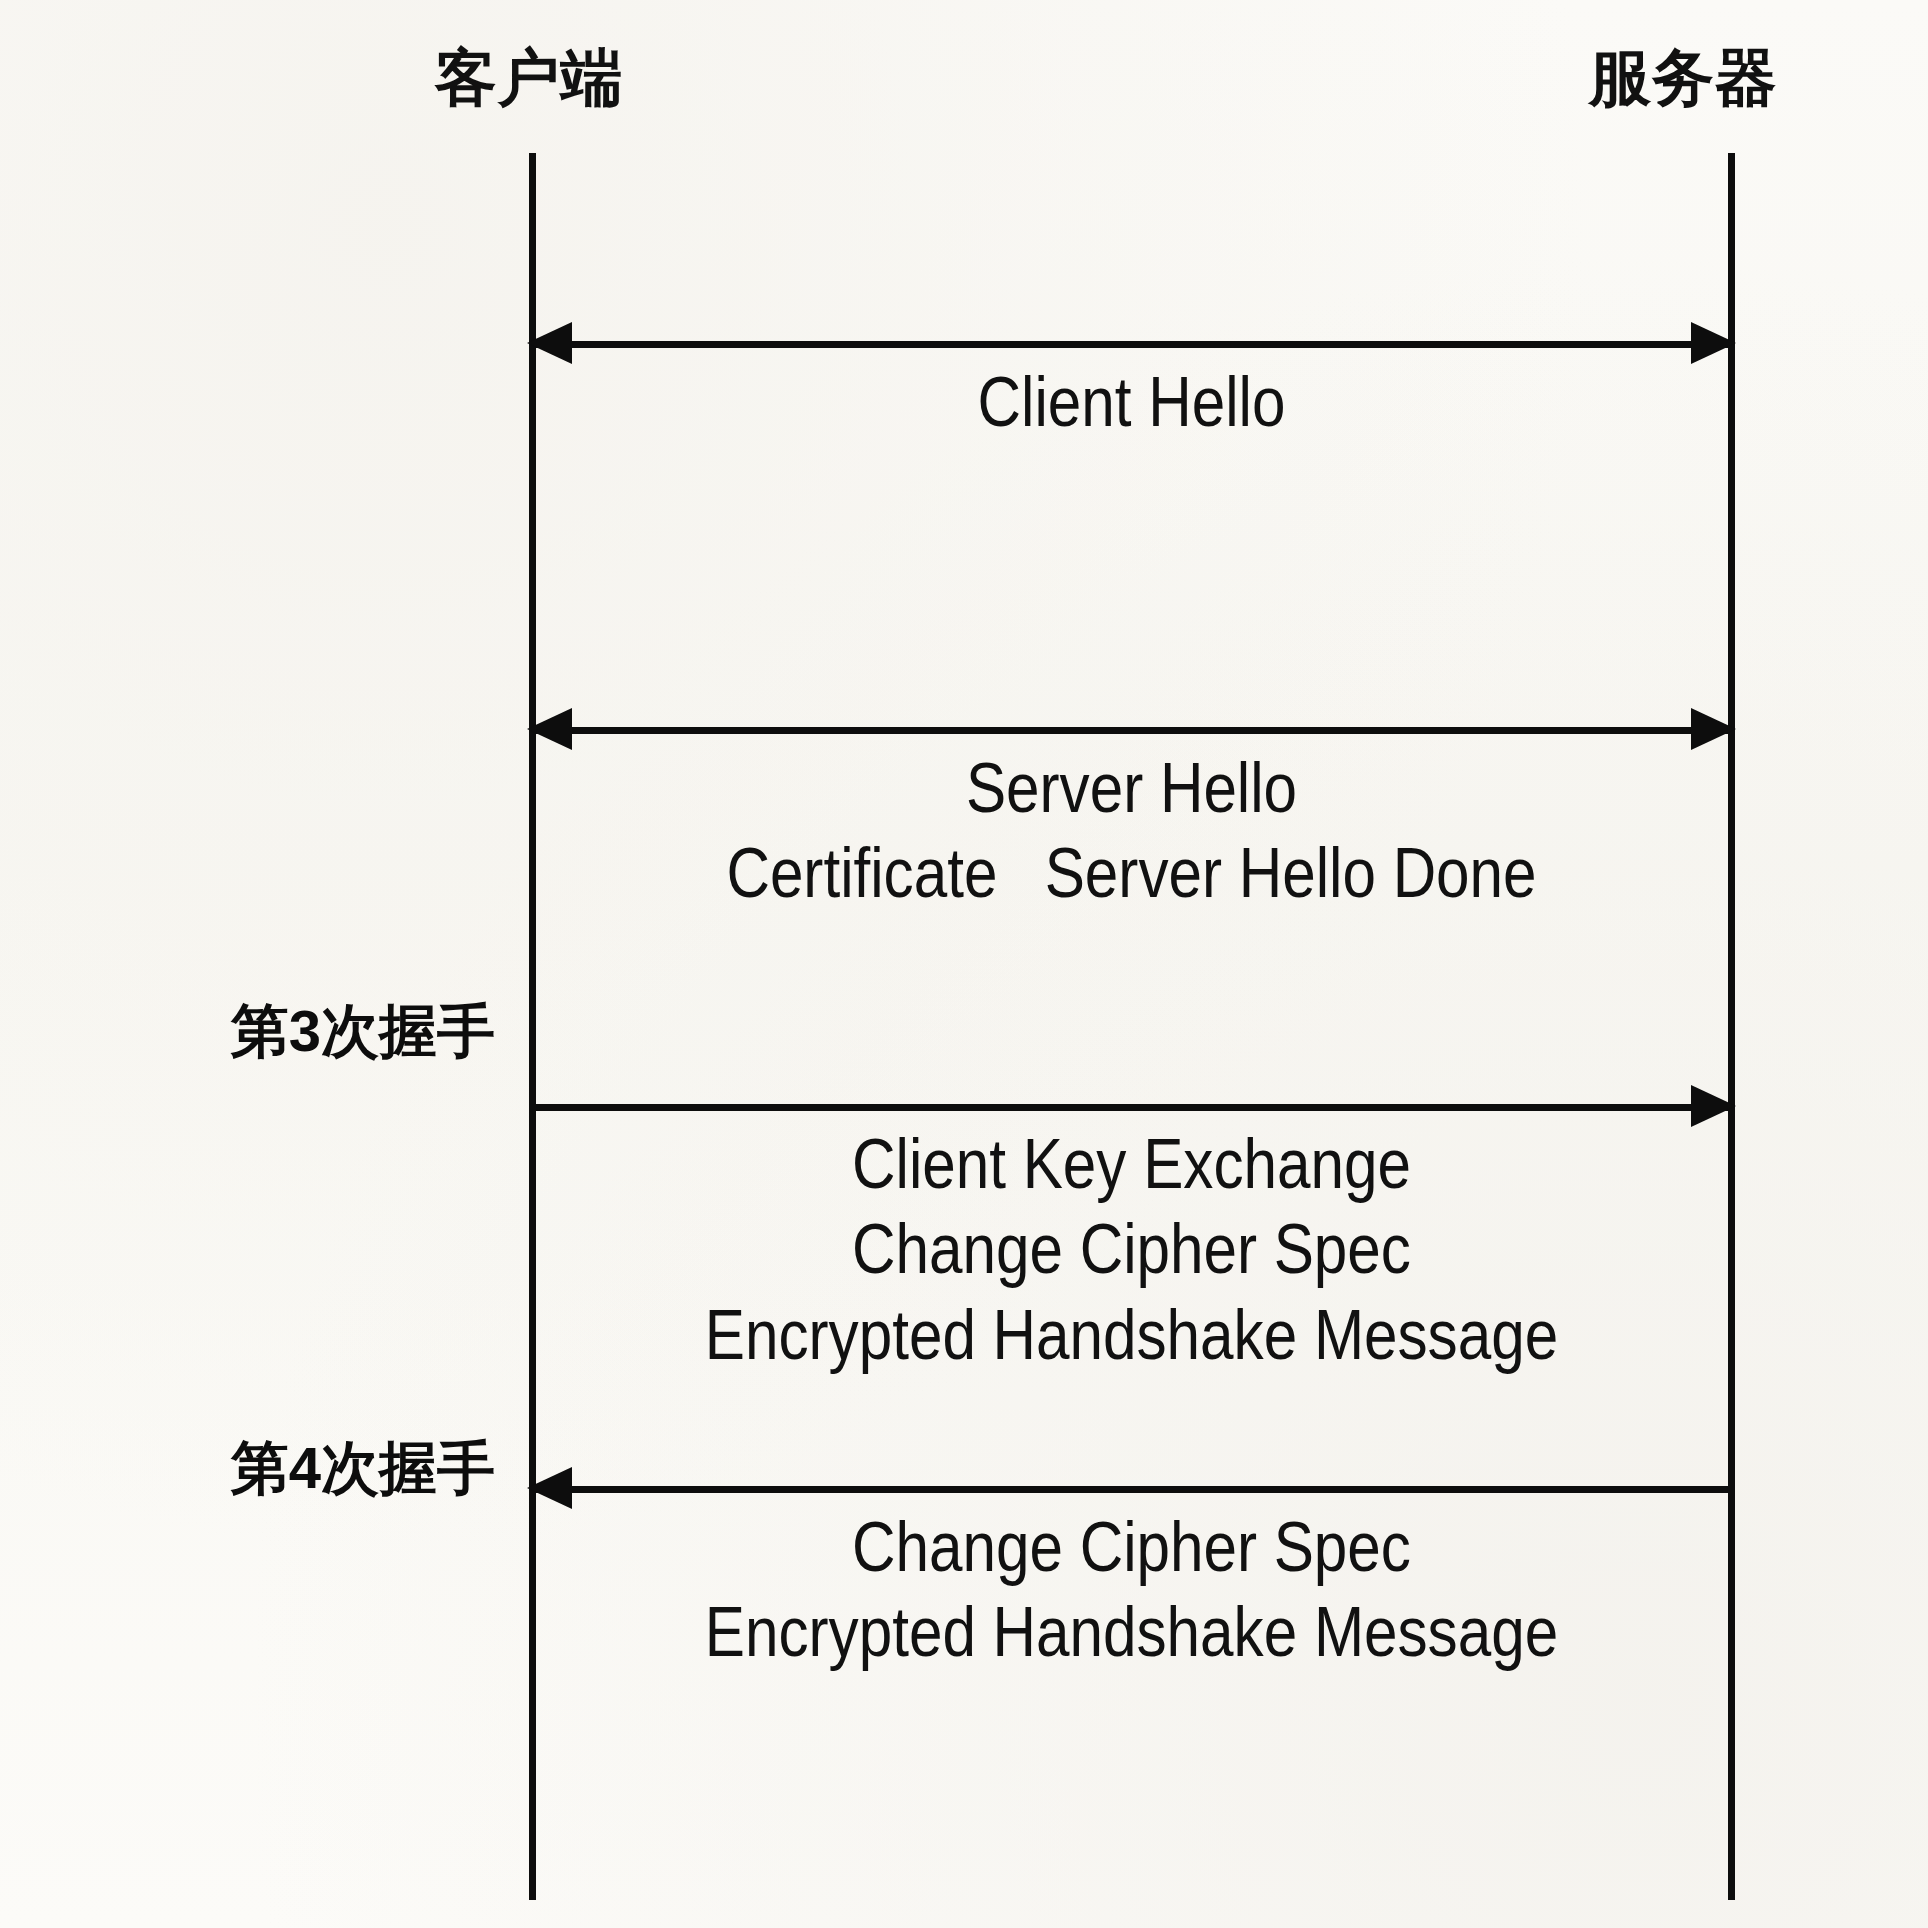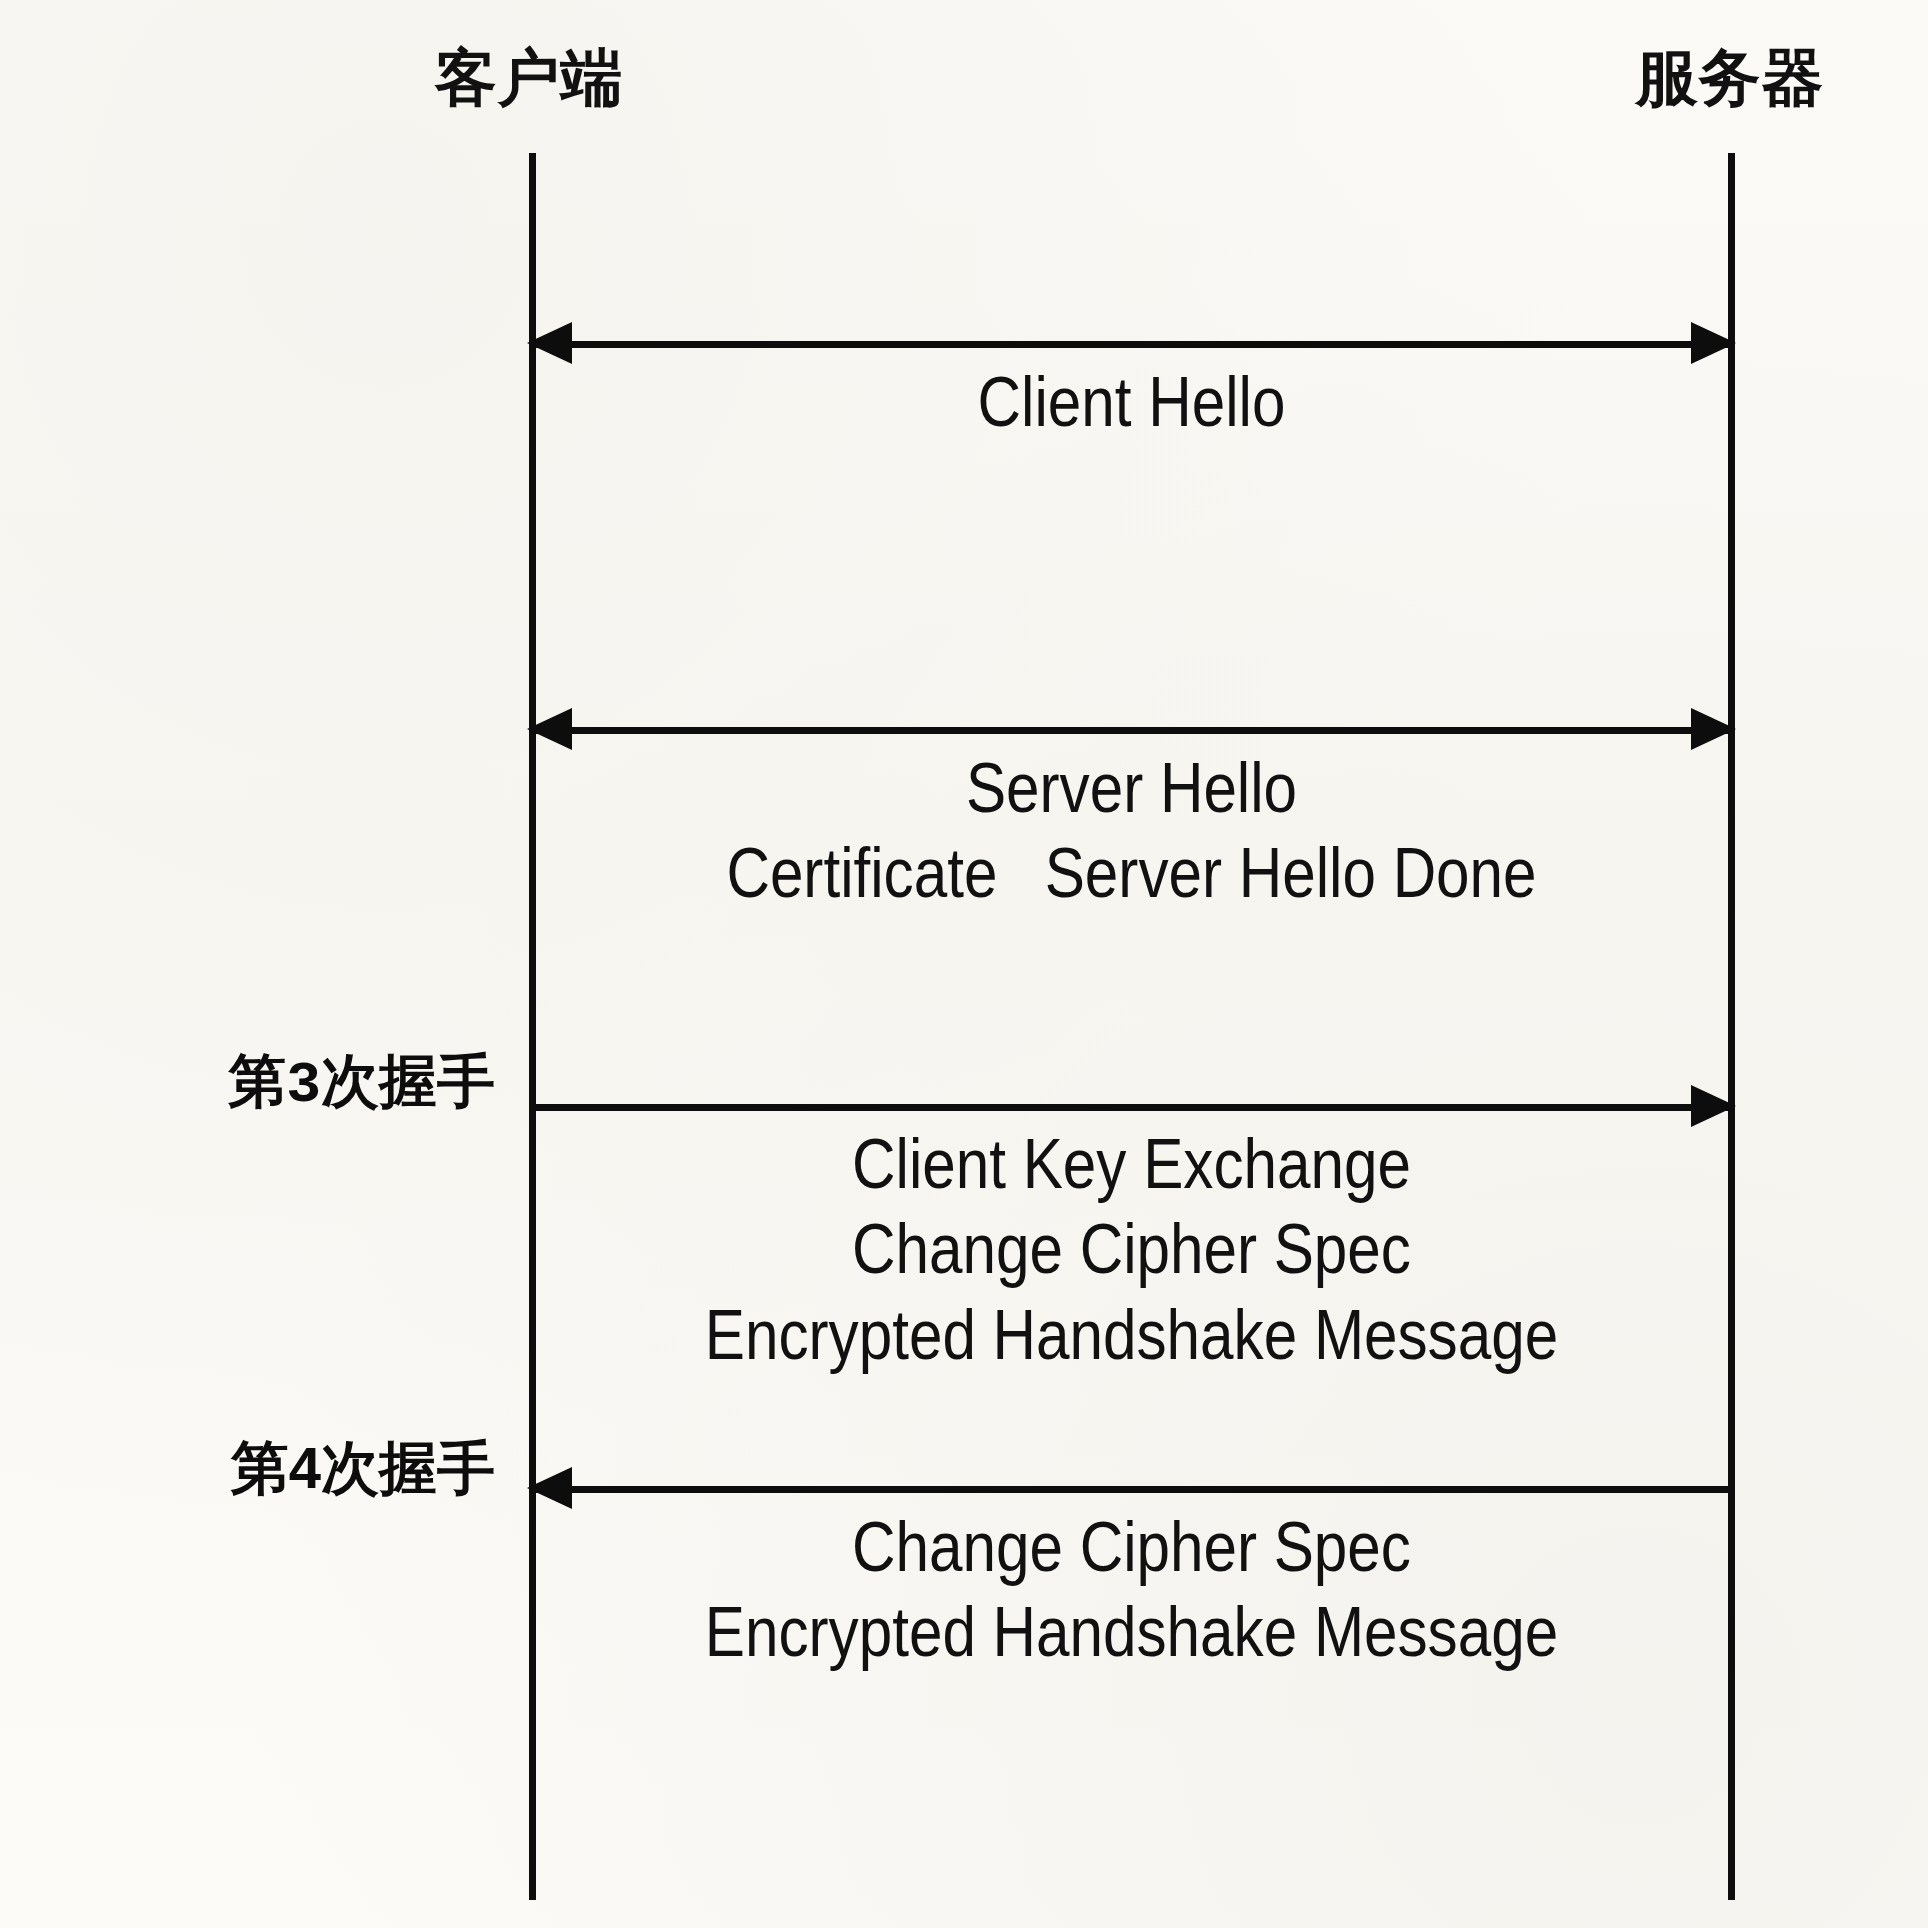--- a/index.html
+++ b/index.html
@@ -106,21 +106,21 @@
 </style>
 </head>
 <body>
 
 <div id="canvas">
 
   <div id="paper-texture"></div>
 
   <div class="actor-label" style="left:388px; top:47px; width:282px; text-align:center;">客户端</div>
 
-  <div class="actor-label" style="left:1589px; top:47px; width:282px; text-align:center;">服务器</div>
+  <div class="actor-label" style="left:1589px; top:47px; width:282px; ">服务器</div>
 
   <div class="lifeline" style="left:529px; top:153px; height:1747px;"></div>
 
   <div class="lifeline" style="left:1728px; top:153px; height:1747px;"></div>
 
 
   <div class="msg-arrow" style="left:529px; top:341px; width:1205px;">
     <div class="shaft"></div>
     <div class="head left"></div>
     <div class="head right"></div>
@@ -135,21 +135,21 @@
     <div class="shaft"></div>
     <div class="head left"></div>
     <div class="head right"></div>
   </div>
 
   <div class="msg-text center" style="left:529px; top:746px; width:1205px;">
     <span class="line">Server Hello</span>
     <span class="two-col line"><span>Certificate</span><span class="gap"></span><span>Server Hello Done</span></span>
   </div>
 
-  <div class="step-label" style="left:38px; top:1057px; width:457px;font-family:Liberation Mono, monospace;">第3次握手</div>
+  <div class="step-label" style="left:38px; top:1002px; width:457px;">第3次握手</div>
 
   <div class="msg-arrow" style="left:529px; top:1104px; width:1205px;">
     <div class="shaft"></div>
     <div class="head right"></div>
   </div>
 
   <div class="msg-text center" style="left:529px; top:1122px; width:1205px;">
     <span class="line">Client Key Exchange</span>
     <span class="line">Change Cipher Spec</span>
     <span class="line">Encrypted Handshake Message</span>

